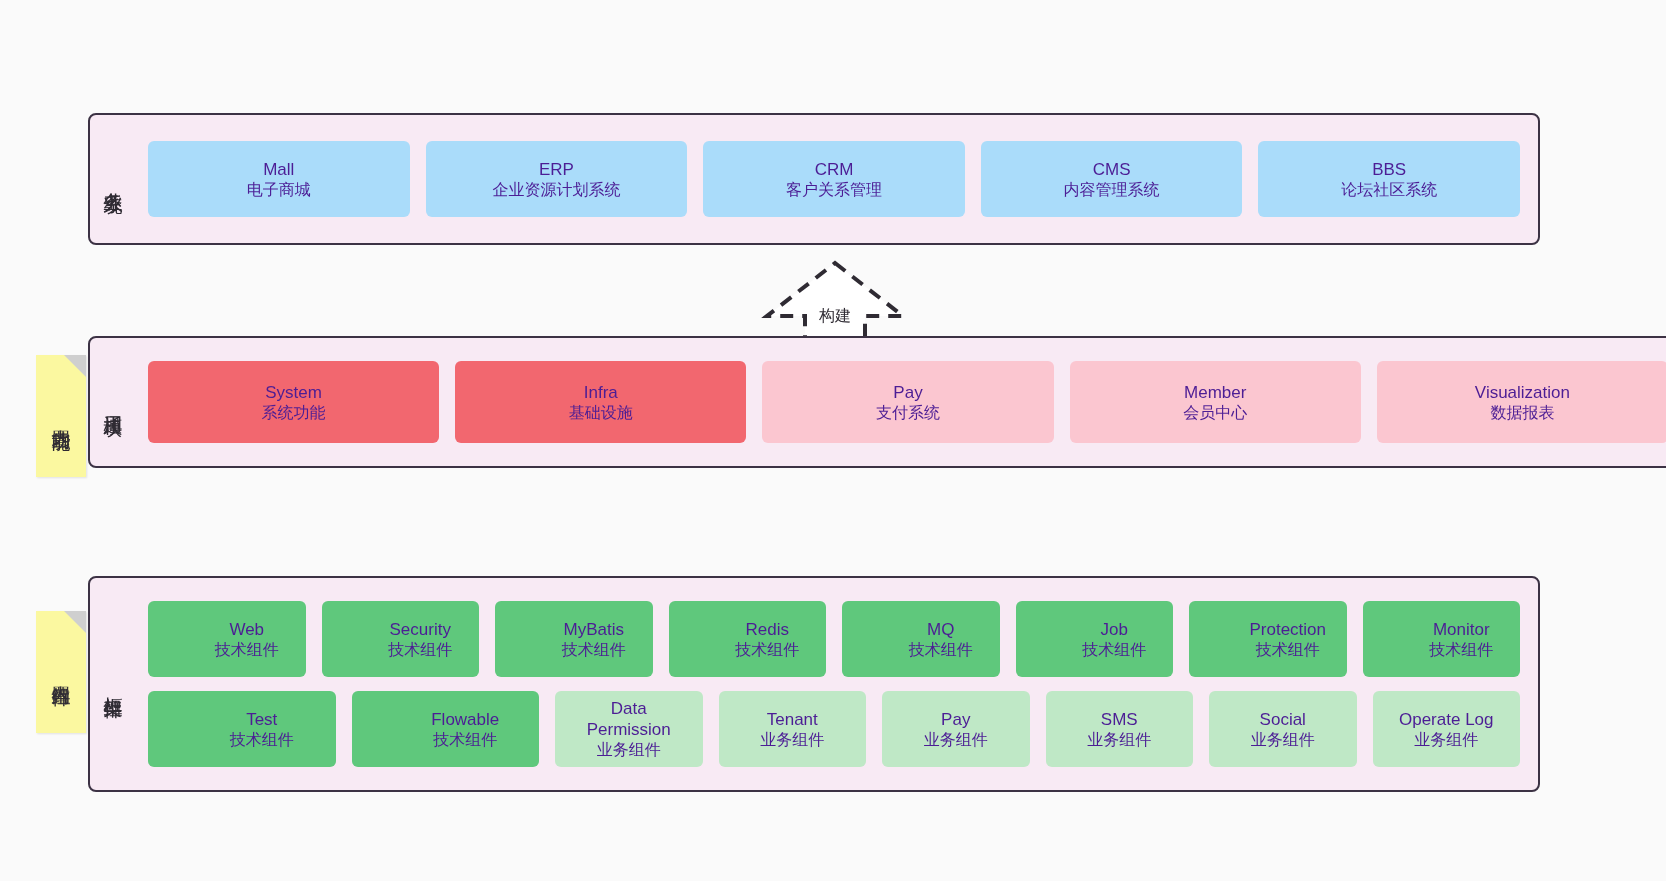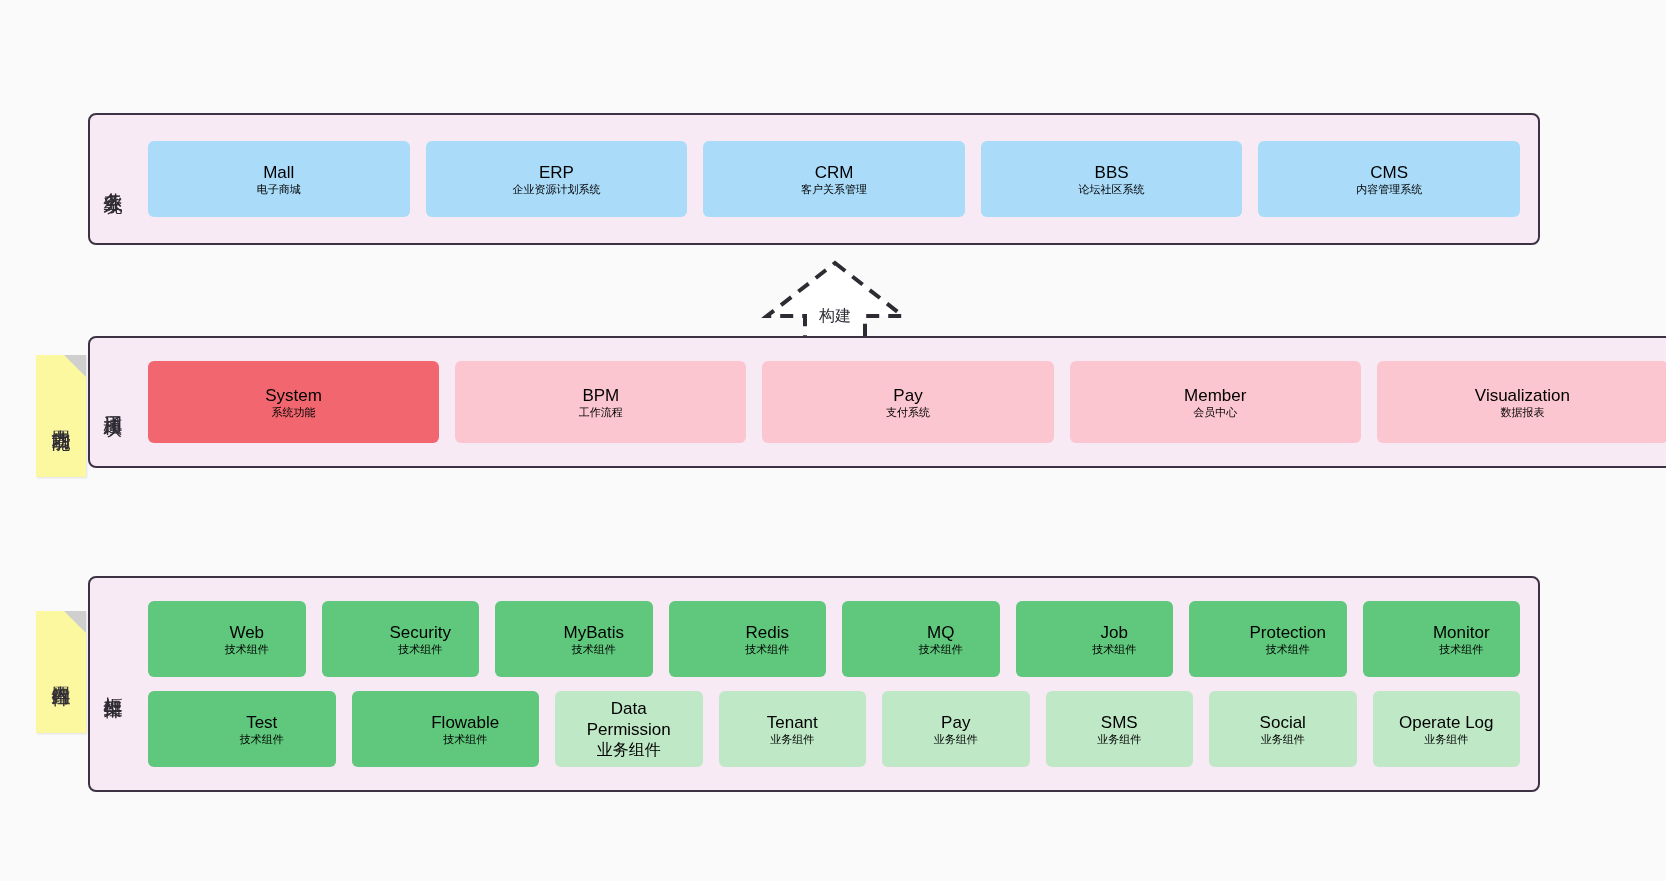--- a/index.html
+++ b/index.html
@@ -71,27 +71,27 @@
   .node {
     box-sizing: border-box;
     flex: 1 1 0;
     margin: 0 8px;
     border-radius: 6px;
     display: flex;
     flex-direction: column;
     align-items: center;
     justify-content: center;
     text-align: center;
-    color: #000000;
+    color: #4c1d95;
     line-height: 1.24;
     user-select: none;
   }
 
   .node .t1 { font-size: 17px; }
-  .node .t2 { font-size: 11px; }
+  .node .t2 { font-size: 16px; }
   .node .t3 { font-size: 16px; }
 
   .node.blue  { background: #aadcfa; }
   .node.red   { background: #f2676f; }
   .node.pink  { background: #fbc6d0; }
   .node.green { background: #5fc87c; padding-left: 40px; }
   .node.green-light { background: #bfe8c6; }
 
   .h-biz   { height: 76px; }
   .h-mod   { height: 82px; }
@@ -159,27 +159,27 @@
         <div class="t1">ERP</div>
         <div class="t2">企业资源计划系统</div>
       </div>
 
       <div class="node blue h-biz">
         <div class="t1">CRM</div>
         <div class="t2">客户关系管理</div>
       </div>
 
       <div class="node blue h-biz">
+        <div class="t1">CMS</div>
+        <div class="t2">内容管理系统</div>
+      </div>
+
+      <div class="node blue h-biz">
         <div class="t1">BBS</div>
         <div class="t2">论坛社区系统</div>
-      </div>
-
-      <div class="node blue h-biz">
-        <div class="t1">CMS</div>
-        <div class="t2">内容管理系统</div>
       </div>
 
     </div>
   </div>
 
   <div class="uparrow" style="left:760px; top:258px;text-decoration:underline;">
     <svg viewBox="0 0 150 95" preserveAspectRatio="none" aria-hidden="true">
       <path d="M75 5 L143 58 L105 58 L105 92 L45 92 L45 58 L7 58 Z" fill="#ffffff" stroke="#2f2b33" stroke-width="4" stroke-dasharray="13,9" stroke-linejoin="miter"></path>
     </svg>
     <div class="alabel">构建</div>
@@ -192,25 +192,25 @@
 
   <div class="layer" id="layer-modules" style="left:88px; top:336px; width:1600px; height:132px;">
     <div class="layer-caption">通用模块</div>
     <div class="layer-body">
 
       <div class="node red h-mod">
         <div class="t1">System</div>
         <div class="t2">系统功能</div>
       </div>
 
-
-      <div class="node pink h-mod">
-        <div class="t1">BPM</div>
-        <div class="t2">工作流程</div>
-      </div>
+      <div class="node red h-mod">
+        <div class="t1">Infra</div>
+        <div class="t2">基础设施</div>
+      </div>
+
 
       <div class="node pink h-mod">
         <div class="t1">Pay</div>
         <div class="t2">支付系统</div>
       </div>
 
       <div class="node pink h-mod">
         <div class="t1">Member</div>
         <div class="t2">会员中心</div>
       </div>

